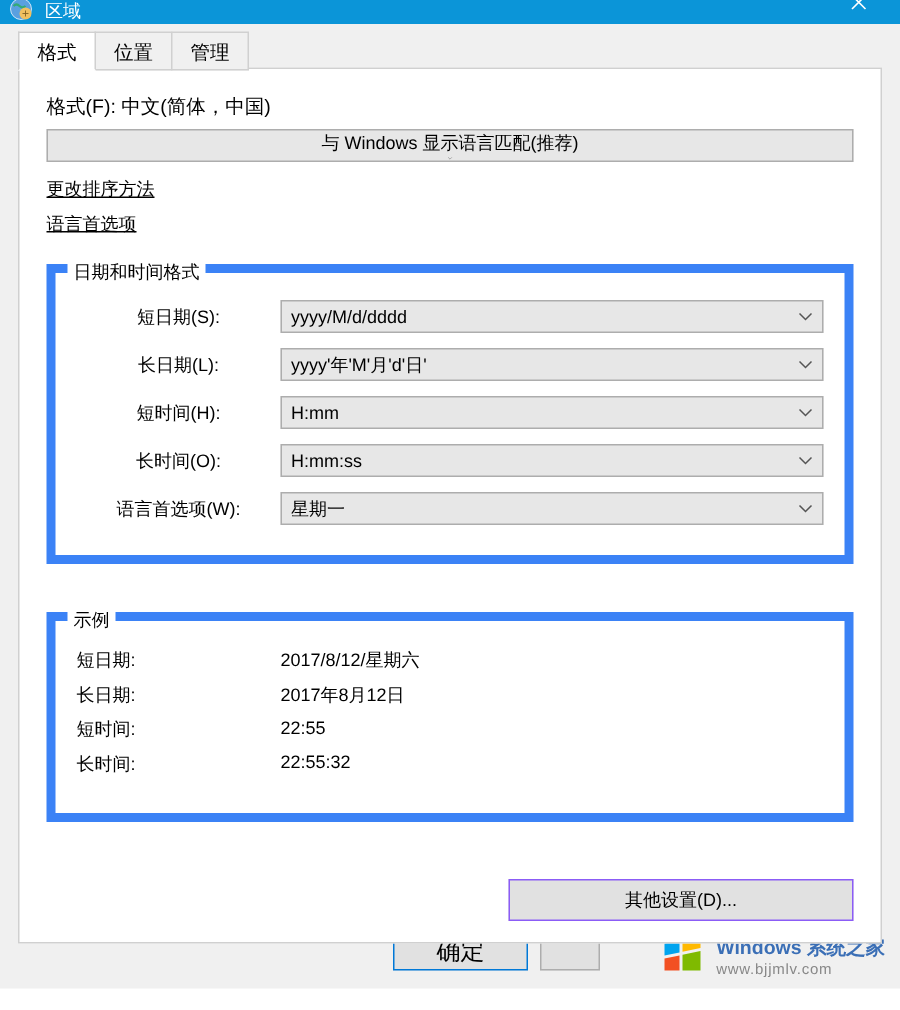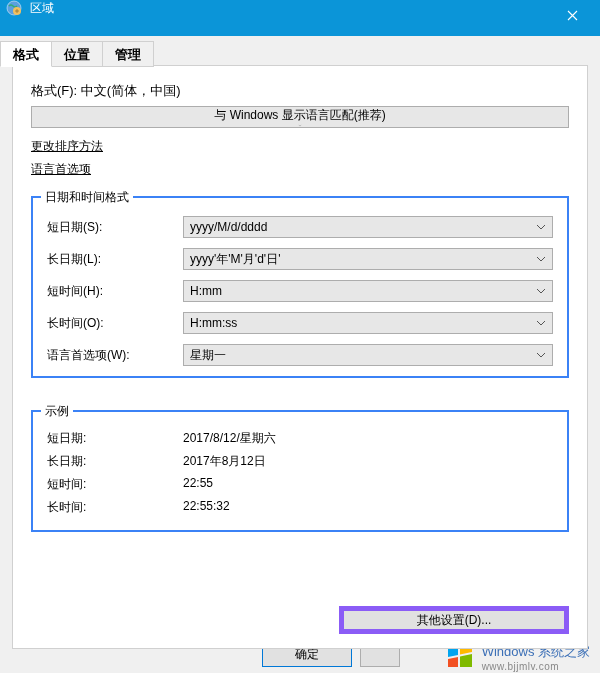--- a/index.html
+++ b/index.html
@@ -1,63 +1,63 @@
 <!DOCTYPE html>
 <html><head>
   <meta charset="utf-8">
   <style>
     * { box-sizing: border-box; margin: 0; padding: 0; font-family: "Microsoft YaHei", "Segoe UI", Tahoma, sans-serif; font-size: 12px; }
     body { background: #fff; width: 600px; height: 673px; overflow: hidden; position: relative; }
     
-    .titlebar { background: #0b95d8; height: 36px; display: flex; align-items: flex-start; padding: 0 6px; color: #fff; font-size: 13px; }
+    .titlebar { background: #0b95d8; height: 16px; display: flex; align-items: flex-end; padding: 0 6px; color: #fff; font-size: 13px; }
     .titlebar .icon-wrap { width: 18px; height: 18px; margin-right: 6px; position: relative; }
     .titlebar .title-text { flex: 1; }
     .titlebar .win-btn { width: 44px; height: 30px; display: flex; align-items: center; justify-content: center; color: #fff; }
     
     .globe-icon { width: 16px; height: 16px; position: relative; }
     
     .window-body { height: 643px; background: #f0f0f0; position: relative; padding-top: 4px; }
-    .tabs-wrap { display: flex; height: 26px; position: relative; z-index: 2; font-weight: bold; }
+    .tabs-wrap { display: flex; padding-left: 12px; height: 26px; position: relative; z-index: 2; }
     .tab { border: 1px solid #d0d0d0; background: #f0f0f0; padding: 4px 12px 3px; margin-right: -1px; font-size: 13px; cursor: default; position: relative; top: 1px; }
     .tab.active { background: #fff; border-bottom: 1px solid #fff; z-index: 3; }
     
     .tab-page { position: absolute; left: 12px; top: 29px; right: 12px; border: 1px solid #d0d0d0; background: #fff; padding: 16px 18px 58px; z-index: 1; }
     .tab-page-inner { height: 100%; }
     
     .format-label { font-size: 13px; margin-bottom: 6px; }
     .format-select { display: flex; align-items: center; border: 1px solid #adadad; height: 22px; padding: 0 6px; background: #e7e7e7; font-size: 12px; position: relative; flex-direction: column; }
     .format-select .sel-text { flex: 1; }
     .chev { width: 10px; height: 10px; }
     
     .link { color: #000000; text-decoration: underline; cursor: pointer; font-size: 12px; display: block; margin-top: 10px; width: fit-content; }
     
-    .fieldset { border: 2px solid #3b82f6; margin-top: 18px; padding: 12px 14px 8px; position: relative; }
+    .fieldset { border: 6px solid #3b82f6; margin-top: 18px; padding: 12px 14px 18px; position: relative; }
     .fieldset .legend { position: absolute; top: -9px; left: 8px; background: #fff; padding: 0 4px; font-size: 12px; }
     
     .form-row { display: flex; align-items: center; margin: 6px 0 10px; }
-    .form-row .lbl { width: 136px; font-size: 12px; }
+    .form-row .lbl { width: 136px; font-size: 12px; text-align: center; }
     .form-row .sel { flex: 1; display: flex; align-items: center; border: 1px solid #adadad; height: 22px; padding: 0 6px; background: #e7e7e7; font-size: 12px; }
     .form-row .sel .sel-text { flex: 1; }
     
     .example-row { display: flex; margin: 6px 0; }
     .example-row .lbl { width: 136px; font-size: 12px; }
     .example-row .val { font-size: 12px; }
     
     .highlight-box { position: absolute; border: 3px solid #e11; pointer-events: none; }
     
-    .btn-other { position: absolute; right: 18px; bottom: 14px; width: 230px; height: 28px; border: 5px solid #8b5cf6; background: #e1e1e1; font-size: 12px; display: flex; align-items: center; justify-content: center; cursor: default; }
+    .btn-other { position: absolute; right: 18px; bottom: 14px; width: 230px; height: 28px; border: 1px solid #8b5cf6; background: #e1e1e1; font-size: 12px; display: flex; align-items: center; justify-content: center; cursor: default; }
     
     .bottom-btns { position: absolute; right: 12px; bottom: 12px; display: flex; gap: 8px; }
-    .bottom-btns .btn { width: 90px; height: 26px; border: 1px solid #adadad; background: #e1e1e1; display: flex; align-items: center; justify-content: center; font-size: 12px; cursor: default; }
+    .bottom-btns .btn { width: 90px; height: 26px; border: 1px solid #adadad; background: #e1e1e1; display: flex; align-items: center; justify-content: center; font-size: 16px; cursor: default; }
     .bottom-btns .btn.highlighted { border: 1.5px solid #0078d7; }
     .bottom-btns .btn.cut { overflow: hidden; width: 40px; }
     
     .watermark { position: absolute; right: 10px; bottom: 6px; display: flex; align-items: center; gap: 6px; }
     .watermark .wlogo { width: 32px; height: 32px; }
-    .watermark .wtext { font-size: 13px; color: #3b6fb6; font-weight: 400; }
+    .watermark .wtext { font-size: 13px; color: #3b6fb6; font-weight: 700; }
     .watermark .wsub { display: block; font-size: 10px; color: #888; font-weight: 400; letter-spacing: 0.5px; }
   </style>
 </head>
 <body>
 
 <div class="titlebar">
   <span class="icon-wrap">
     <svg class="globe-icon" viewBox="0 0 16 16">
       <circle cx="8" cy="8" r="7" fill="#5aa0e0" stroke="#fff" stroke-width="0.5"></circle>
       <path d="M3 6 Q5 4 7 6 Q9 8 11 6" stroke="#3a7" stroke-width="1.5" fill="none"></path>

